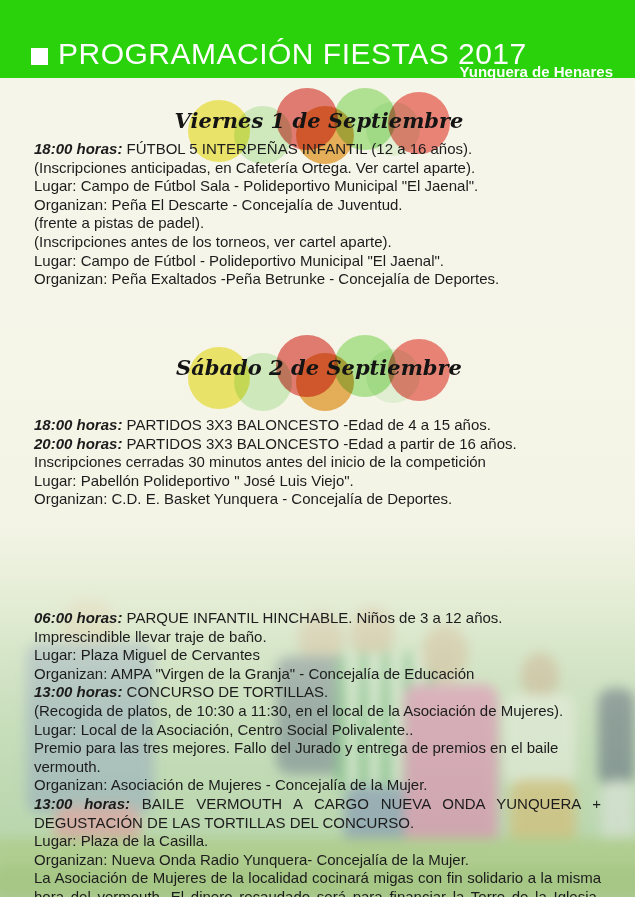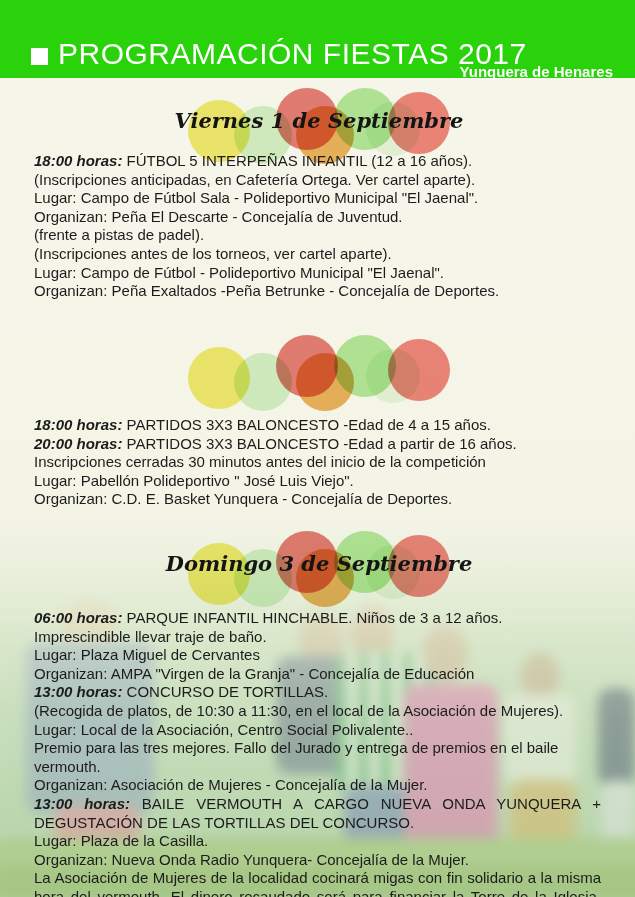--- a/index.html
+++ b/index.html
@@ -54,21 +54,21 @@
   .band .c6{left:200px;top:8px;width:62px;height:62px;}
   .band .day-title{position:absolute;left:50%;top:24px;transform:translateX(-50%);
      font-family:"DejaVu Serif",serif;font-style:italic;font-weight:bold;font-size:21px;
      color:#141414;white-space:nowrap;}
 
   .lines{position:absolute;left:34px;width:567px;}
   .lines p{margin:0;font-size:15px;line-height:18.6px;color:#1c1c1c;}
   .lines p.justify{text-align:justify;}
   .lines b.time{font-style:italic;font-weight:bold;}
 
-  #band-v{top:84px;} #lines-v{top:152px;}
+  #band-v{top:84px;} #lines-v{top:140px;}
   #band-s{top:331px;} #lines-s{top:416px;}
   #band-d{top:527px;} #lines-d{top:609px;}
 </style>
 </head>
 <body>
 
 <div id="page">
 
   <div class="photo-layer">
     <div class="ph-head ph-head1"></div>
@@ -122,39 +122,30 @@
       </div>
 
     <div class="band" id="band-s">
       <div class="circle c0" style="background: rgba(240, 232, 80, 0.8);"></div>
         <div class="circle c1" style="background: rgba(198, 238, 186, 0.7);"></div>
         <div class="circle c2" style="background: rgba(226, 92, 84, 0.78);"></div>
         <div class="circle c3" style="background: rgba(234, 162, 58, 0.8);"></div>
         <div class="circle c4" style="background: rgba(146, 224, 112, 0.66);"></div>
         <div class="circle c5" style="background: rgba(226, 245, 220, 0.72);"></div>
         <div class="circle c6" style="background: rgba(238, 106, 98, 0.8);"></div>
+        <div class="day-title">Sábado 2 de Septiembre</div>
     </div>
     <div class="lines" id="lines-s">
         <p class=""><b class="time">18:00 horas:</b> PARTIDOS 3X3 BALONCESTO -Edad de 4 a 15 años.</p>
         <p class=""><b class="time">20:00 horas:</b> PARTIDOS 3X3 BALONCESTO -Edad a partir de 16 años.</p>
         <p class="">Inscripciones cerradas 30 minutos antes del inicio de la competición</p>
         <p class="">Lugar: Pabellón Polideportivo " José Luis Viejo".</p>
         <p class="">Organizan: C.D. E. Basket Yunquera - Concejalía de Deportes.</p>
       </div>
 
-    <div class="band" id="band-d">
-      <div class="circle c0" style="background: rgba(240, 232, 80, 0.8);"></div>
-        <div class="circle c1" style="background: rgba(198, 238, 186, 0.7);"></div>
-        <div class="circle c2" style="background: rgba(226, 92, 84, 0.78);"></div>
-        <div class="circle c3" style="background: rgba(234, 162, 58, 0.8);"></div>
-        <div class="circle c4" style="background: rgba(146, 224, 112, 0.66);"></div>
-        <div class="circle c5" style="background: rgba(226, 245, 220, 0.72);"></div>
-        <div class="circle c6" style="background: rgba(238, 106, 98, 0.8);"></div>
-        <div class="day-title">Domingo 3 de Septiembre</div>
-    </div>
     <div class="lines" id="lines-d">
         <p class=""><b class="time">06:00 horas:</b> PARQUE INFANTIL HINCHABLE. Niños de 3 a 12 años.</p>
         <p class="">Imprescindible llevar traje de baño.</p>
         <p class="">Lugar: Plaza Miguel de Cervantes</p>
         <p class="">Organizan: AMPA "Virgen de la Granja" - Concejalía de Educación</p>
         <p class=""><b class="time">13:00 horas:</b> CONCURSO  DE TORTILLAS.</p>
         <p class="">(Recogida de platos, de 10:30 a 11:30, en el local de la Asociación de Mujeres).</p>
         <p class="">Lugar: Local de la Asociación, Centro Social Polivalente..</p>
         <p class="">Premio para las tres mejores. Fallo del Jurado y entrega de premios en el baile vermouth.</p>
         <p class="">Organizan: Asociación de Mujeres - Concejalía de la Mujer.</p>

